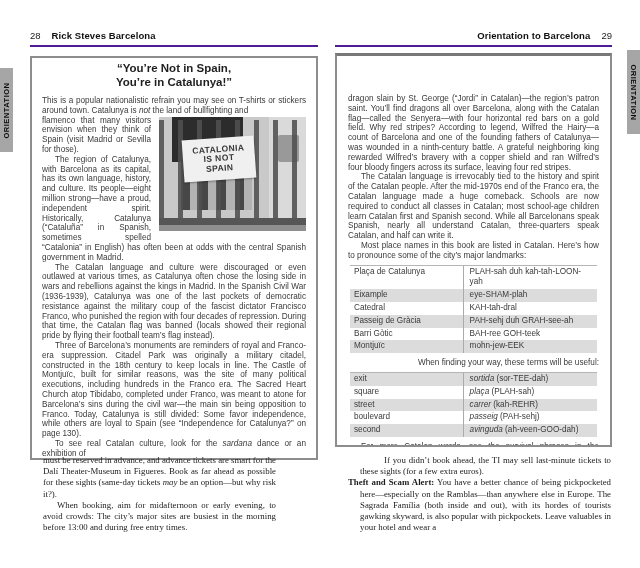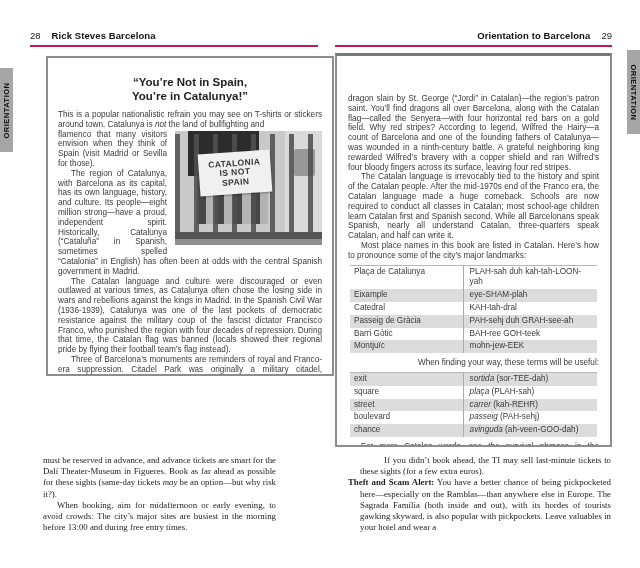--- a/index.html
+++ b/index.html
@@ -8,32 +8,32 @@
 
   
   .tab{position:absolute;width:13px;background:#a6a6a6;display:flex;align-items:center;justify-content:center;overflow:visible;}
   .tab span{font-weight:700;font-size:7.5px;letter-spacing:.5px;color:#0d0d0d;white-space:nowrap;}
   #tab-left{left:0;top:68px;height:84px;}
   #tab-left span{transform:rotate(-90deg);}
   #tab-right{right:0;top:50px;height:84px;}
   #tab-right span{transform:rotate(90deg);}
 
   
-  .hdr{position:absolute;top:22px;height:19px;border-bottom:2px solid #be185d;display:flex;align-items:flex-end;
+  .hdr{position:absolute;top:22px;height:19px;border-bottom:2px solid #4c1d95;display:flex;align-items:flex-end;
        padding-bottom:4px;font-size:9.5px;color:#111;box-sizing:content-box;}
   #hdr-left{left:30px;width:288px;}
   #hdr-right{left:335px;width:277px;justify-content:flex-end;}
   .hdr .num{font-weight:400;color:#222;}
   .hdr .ttl{font-weight:700;letter-spacing:.1px;}
   #hdr-left .num{margin-right:11px;}
   #hdr-right .num{margin-left:11px;text-align:right;}
 
   
   .sbox{position:absolute;border:2px solid #8d8d8d;box-sizing:border-box;overflow:hidden;background:#fff;}
-  #box-left{left:46px;top:56px;width:288px;height:320px;padding:16px 10px 5px;}
+  #box-left{left:30px;top:56px;width:288px;height:404px;padding:2px 10px 5px;}
   #box-right{left:335px;top:53px;width:277px;height:394px;border-top-width:3px;border-top-color:#787878;padding:38px 11px 5px;}
 
   .sb{font-size:8.2px;line-height:9.8px;color:#3a3a3a;text-align:justify;}
   .sb p{margin:0;}
   .sb p.ind{text-indent:13px;}
   .sb p.ind-big{text-indent:28px;text-align:right;}
   .sb-title{text-align:center;font-weight:700;font-size:11.5px;line-height:13.5px;color:#1f1f1f;margin:2px 0 7px;}
 
   
   .photo{float:right;width:147px;height:114px;margin:1px 0 3px 8px;position:relative;background:#c9c9c9;overflow:hidden;}
@@ -176,21 +176,21 @@
           <span class="c1">street</span>
           <span class="c2"><i>carrer</i><span> (kah-REHR)</span></span>
         </div>
 
         <div class="trow">
           <span class="c1">boulevard</span>
           <span class="c2"><i>passeig</i><span> (PAH-sehj)</span></span>
         </div>
 
         <div class="trow">
-          <span class="c1">chance</span>
+          <span class="c1">second</span>
           <span class="c2"><i>avinguda</i><span> (ah-veen-GOO-dah)</span></span>
         </div>
       </div>
 
     <p class="ind">For more Catalan words, see the survival phrases in the appendix.</p>
   </div>
 
   <div class="serif" id="bot-left">
     <p><span>must be reserved in advance, and advance tickets are smart for the Dalí Theater-Museum in Figueres. Book as far ahead as possible for these sights (same-day tickets </span><i>may</i><span> be an option—but why risk it?).</span></p>
     <p class="ind">When booking, aim for midafternoon or early evening, to avoid crowds: The city’s major sites are busiest in the morning before 13:00 and during free entry times.</p>

